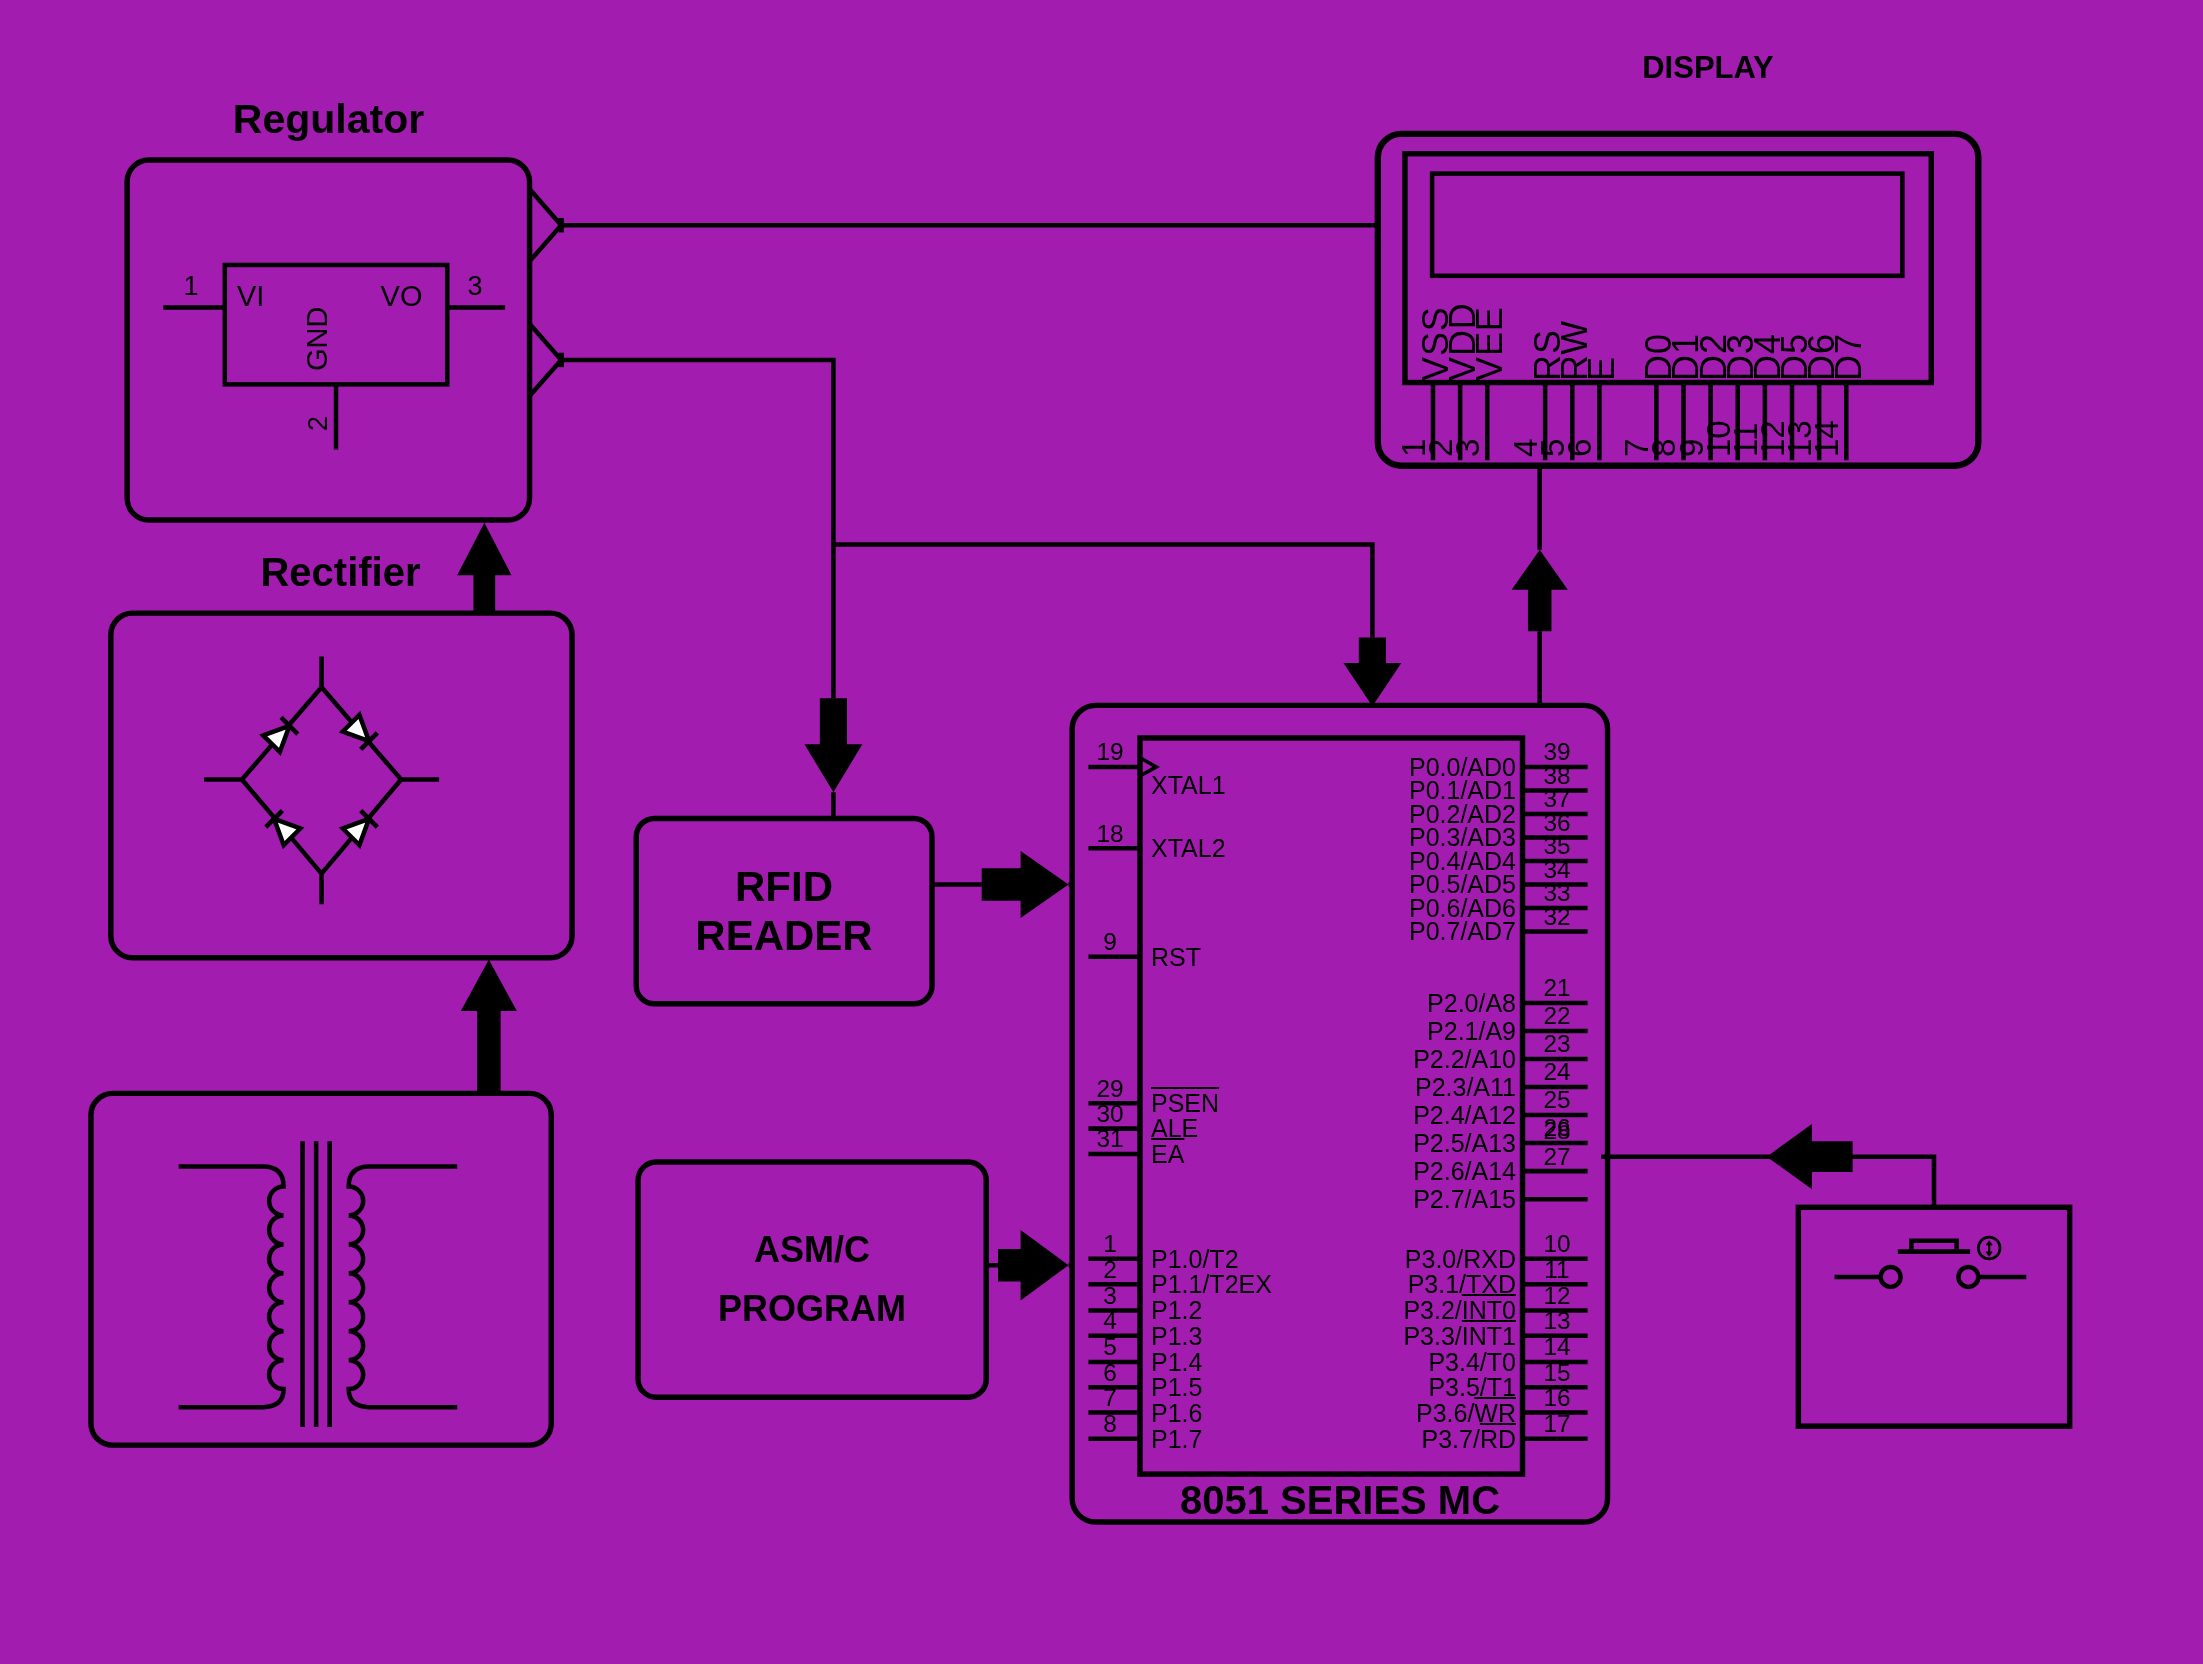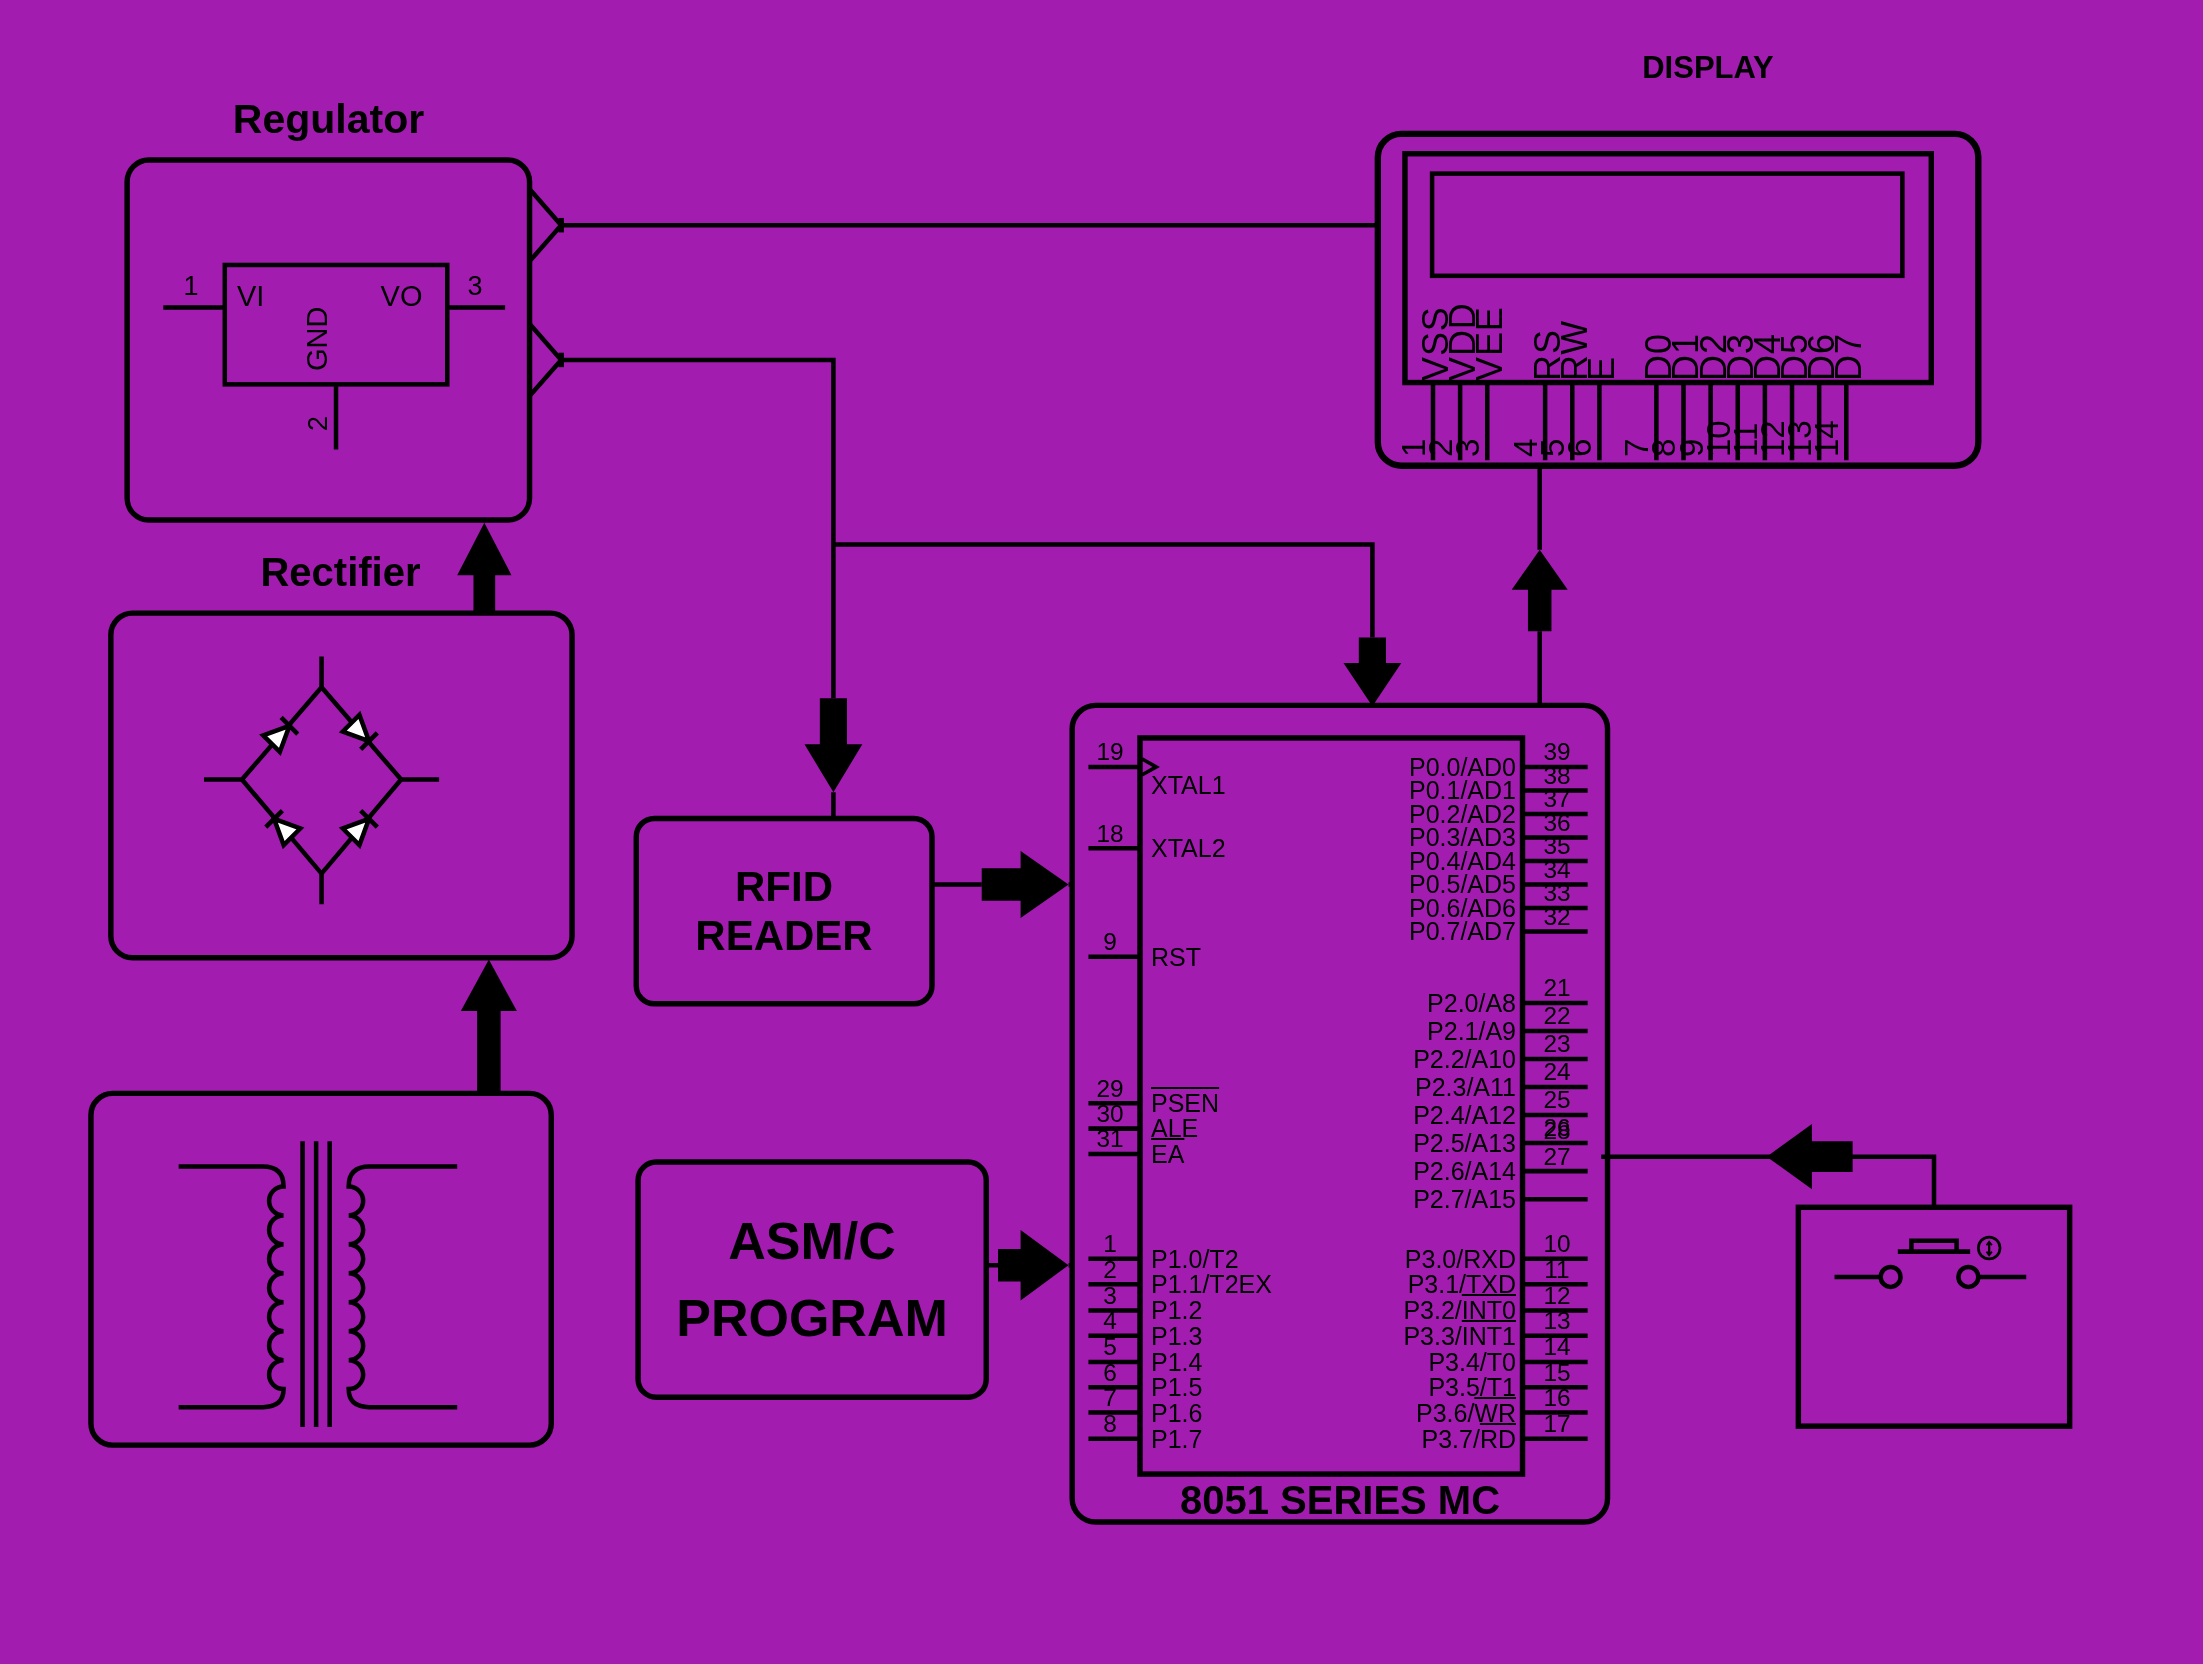--- a/index.html
+++ b/index.html
@@ -138,21 +138,21 @@
 <div class="abs" style="left:369px;width:65px;top:280px;font-size:29px;text-align:center">VO</div>
 <div class="abs rot" style="left:301px;top:371px;font-size:29px">GND</div>
 <div class="abs" style="left:161px;width:60px;top:271px;font-size:27px;text-align:center">1</div>
 <div class="abs" style="left:445px;width:60px;top:271px;font-size:27px;text-align:center">3</div>
 <div class="abs rot" style="left:303px;top:431px;font-size:27px">2</div>
 
 <div class="abs ctr" style="left:636px;top:819px;width:296px;height:185px;font-size:42px;line-height:1.15">
   <span>RFID</span>
   <span>READER</span>
 </div>
-<div class="abs ctr" style="left:638px;top:1162px;width:348px;height:235px;font-size:52px;row-gap:17px">
+<div class="abs ctr" style="left:638px;top:1162px;width:348px;height:235px;font-size:36px;row-gap:17px">
   <span>ASM/C</span>
   <span>PROGRAM</span>
 </div>
 
 <div class="abs dlab rot" style="left:1415px">VSS</div>
 <div class="abs dlab rot" style="left:1442px">VDD</div>
 <div class="abs dlab rot" style="left:1469px">VEE</div>
 <div class="abs dlab rot" style="left:1527px">RS</div>
 <div class="abs dlab rot" style="left:1554px">RW</div>
 <div class="abs dlab rot" style="left:1581px">E</div>

